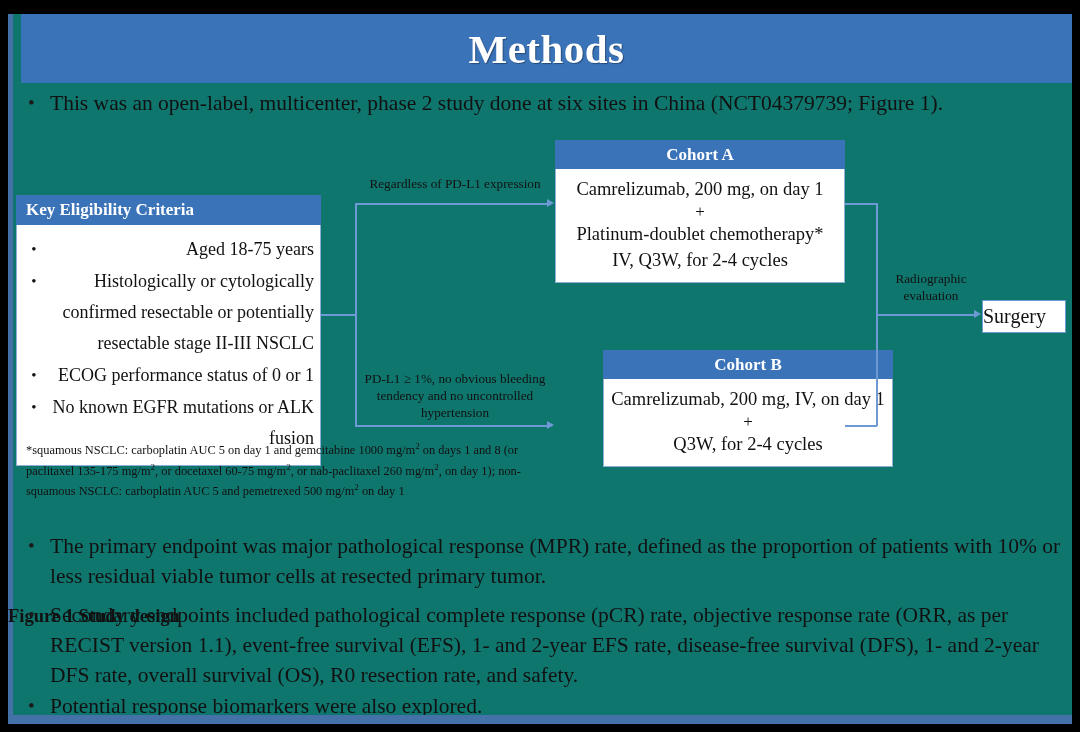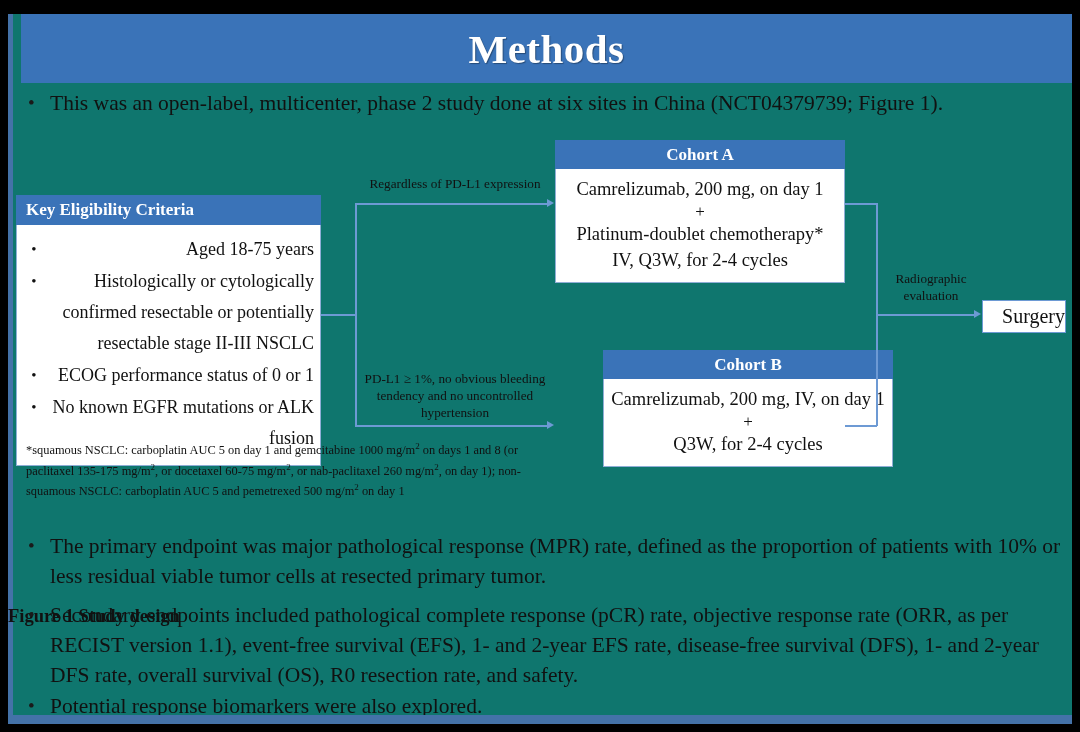--- a/index.html
+++ b/index.html
@@ -70,21 +70,21 @@
     padding:7px 4px 9px 4px;text-align:center;font-size:18.5px;line-height:26px;color:#111;
   }
   #cohortA{left:547px;top:18px;}
   #cohortB{left:547px;top:228px;margin-left:48px;}
   .plus{font-size:17px;line-height:19px;}
 
   
   #surgery{
     position:absolute;left:974px;top:178px;width:84px;height:33px;
     border:1.5px solid #6d9ad4;background:#fff;
-    display:flex;align-items:center;justify-content:flex-end;
+    display:flex;align-items:center;justify-content:flex-start;
     font-size:20px;color:#111;box-sizing:border-box;
   }
 
   
   .ln{position:absolute;background:#6d9ad4;}
   .hl{height:1.5px;}
   .vl{width:1.5px;}
   .arrow{
     position:absolute;width:0;height:0;
     border-top:4.5px solid transparent;border-bottom:4.5px solid transparent;

